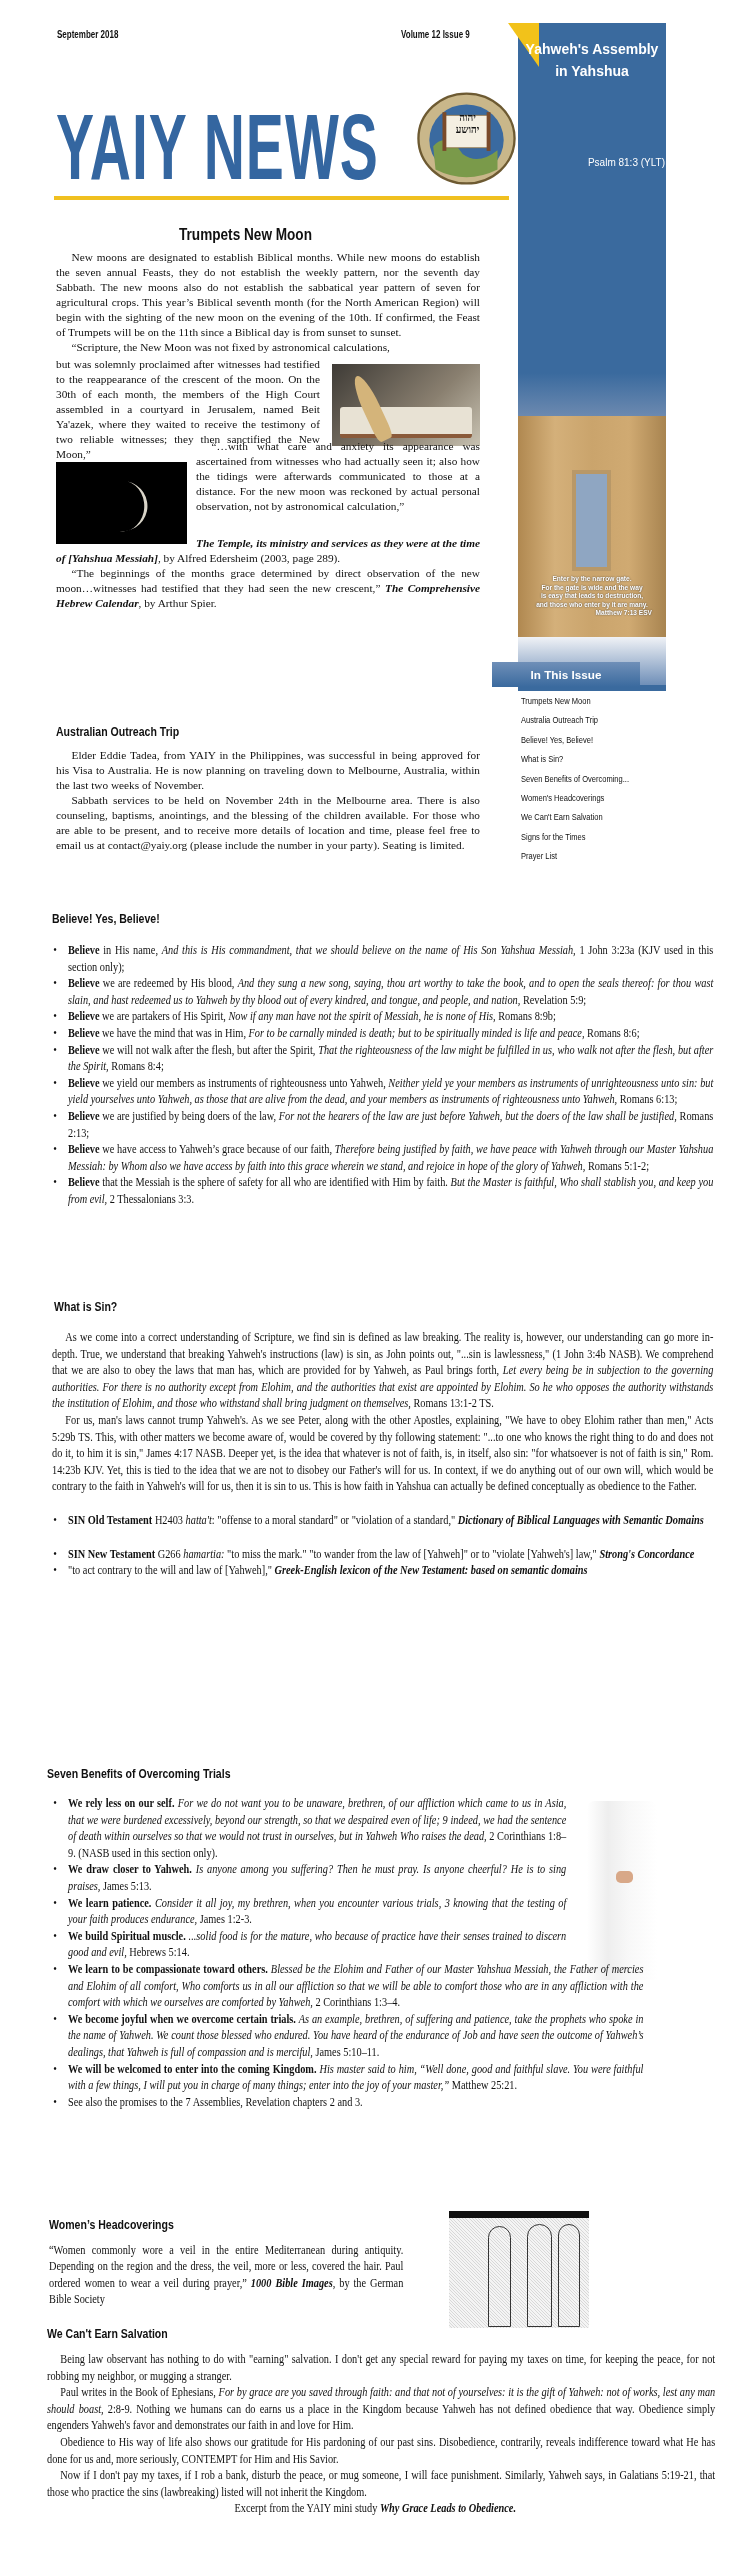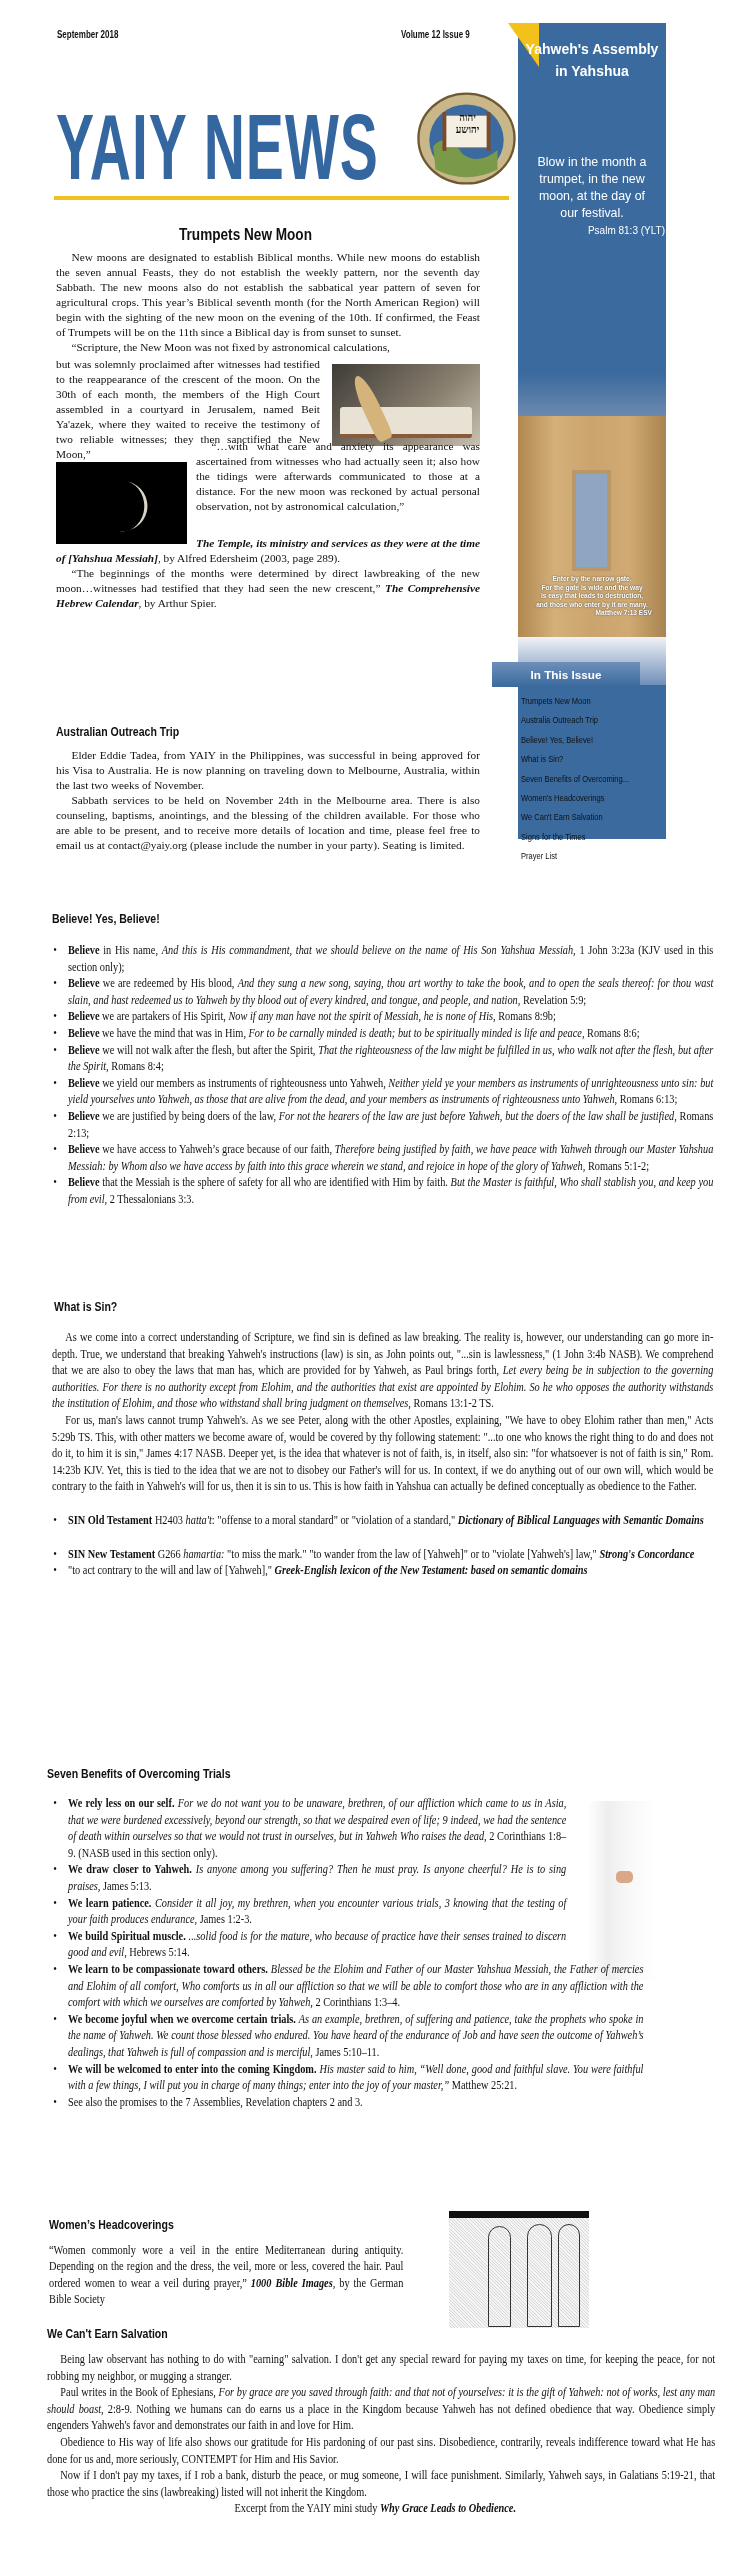--- a/index.html
+++ b/index.html
@@ -1,21 +1,21 @@
 <!DOCTYPE html>
 <html style="font-size:12.4px"><head>
 <meta charset="utf-8">
 <style>
   * { box-sizing: border-box; margin: 0; padding: 0; }
   body { width: 738px; height: 2576px; background: #fff; position: relative; font-family: "Liberation Serif", serif; color: #111; overflow: hidden; }
   .abs { position: absolute; }
   .meta { font-family: "Liberation Sans", sans-serif; font-weight: bold; font-size: 10px; transform: scaleX(0.8); transform-origin: left; }
   .masthead { left: 56px; top: 101px; font-family: "Liberation Sans", sans-serif; font-weight: bold; font-size: 92px; color: #3466a0; letter-spacing: 1.6px; transform: scaleX(0.62); transform-origin: left; line-height: 1; }
   .goldline { left: 54px; top: 196px; width: 455px; height: 3.9px; background: #f0c020; }
-  .sidebar { left: 518px; top: 23px; width: 148px; height: 816px; background: #3a6a9e; }
+  .sidebar { left: 518px; top: 23px; width: 148px; height: 668px; background: #3a6a9e; }
   .sidebar .tri { position: absolute; left: -10px; top: 0; width: 0; height: 0; border-top: 44px solid #f2c21a; border-left: 31px solid transparent; }
   .side-title { position: absolute; top: 15.5px; left: 0; right: 0; text-align: center; color: #fff; font-family: "Liberation Sans", sans-serif; font-weight: bold; font-size: 14px; line-height: 20px; transform: scaleY(1.1); }
   .side-quote { position: absolute; top: 131px; left: 0; right: 0; text-align: center; color: #fff; font-family: "Liberation Sans", sans-serif; font-size: 12.4px; line-height: 17px; }
   .side-cite { display: block; text-align: right; padding-right: 1px; font-size: 10px; }
   .gate { position: absolute; left: 0; top: 44px; width: 148px; height: 221px; top: 395px; }
   .logo { left: 416px; top: 92px; width: 101px; height: 93px; }
   h2.sec { position: absolute; font-family: "Liberation Sans", sans-serif; font-weight: bold; font-size: 13.2px; transform: scaleX(0.8); transform-origin: left; }
   .txt { position: absolute; font-size: 11.3px; line-height: 15px; text-align: justify; }
   .txt p { text-indent: 15.5px; }
   .txt p.noind { text-indent: 0; }
@@ -50,21 +50,20 @@
 </div>
 <div class="abs goldline"></div>
 
 <div class="abs sidebar">
   <div class="tri"></div>
   <div class="side-title">
     <div>Yahweh's Assembly</div>
     <div>in Yahshua</div>
   </div>
   <div class="side-quote">
-    <div style="padding:0 17px;">Blow in the month a trumpet, in the new moon, at the day of our festival.</div>
     <span class="side-cite">Psalm 81:3 (YLT)</span>
   </div>
   <div style="position:absolute;left:0;top:350px;width:148px;height:44px;background:linear-gradient(#3a6a9e,#6d8ab0);"></div>
   <div class="gate" style="top:393px;background:linear-gradient(90deg,#b08850,#d4b07a 25%,#caa46c 50%,#d0aa72 75%,#a88450);">
     <div style="position:absolute;left:54px;top:54px;width:39px;height:101px;background:#8fa6c2;border:4.7px solid #b89868;"></div>
     <div style="position:absolute;left:0;right:0;top:159px;text-align:center;color:#fff;font-family:'Liberation Sans',sans-serif;font-weight:bold;font-size:6.6px;line-height:8.5px;text-shadow:0 0 1.6px #333;">
       <div>Enter by the narrow gate.</div>
       <div>For the gate is wide and the way</div>
       <div>is easy that leads to destruction,</div>
       <div>and those who enter by it are many.</div>
@@ -102,21 +101,21 @@
 <div class="abs" style="left:56px;top:462px;width:131px;height:82px;background:#000;">
   <svg width="131" height="82" viewBox="0 0 168 105">
       <path d="M92 25 A32 32 0 1 1 78 88 A26 30 0 0 0 92 25 Z" fill="#d8d4c8"></path>
     </svg>
 </div>
 <div class="txt" style="left:196px;top:439px;width:284px;">
   <p>“…with what care and anxiety its appearance was ascertained from witnesses who had actually seen it; also how the tidings were afterwards communicated to those at a distance. For the new moon was reckoned by actual personal observation, not by astronomical calculation,”</p>
 </div>
 <div class="txt" style="left:56px;top:536px;width:424px;">
   <p style="text-indent:140px;"><b><i>The Temple, its ministry and services as they were at the time of [Yahshua Messiah]</i></b><span>, by Alfred Edersheim (2003, page 289).</span></p>
-  <p><span>“The beginnings of the months were determined by direct lawbreaking of the new moon…witnesses had testified that they had seen the new crescent,”</span> <b><i>The Comprehensive Hebrew Calendar</i></b><span>, by Arthur Spier.</span></p>
+  <p><span>“The beginnings of the months grace determined by direct observation of the new moon…witnesses had testified that they had seen the new crescent,”</span> <b><i>The Comprehensive Hebrew Calendar</i></b><span>, by Arthur Spier.</span></p>
 </div>
 
 <h2 class="sec" style="left:56px;top:724px;">Australian Outreach Trip</h2>
 <div class="txt" style="left:56px;top:748px;width:424px;">
   <p>Elder Eddie Tadea, from YAIY in the Philippines, was successful in being approved for his Visa to Australia. He is now planning on traveling down to Melbourne, Australia, within the last two weeks of November.</p>
   <p>Sabbath services to be held on November 24th in the Melbourne area. There is also counseling, baptisms, anointings, and the blessing of the children available. For those who are able to be present, and to receive more details of location and time, please feel free to email us at contact@yaiy.org (please include the number in your party). Seating is limited.</p>
 </div>
 
 <h2 class="sec" style="left:52px;top:911px;">Believe! Yes, Believe!</h2>
 <div class="txt cond" style="left:52px;top:942px;width:769px;font-size:12px;line-height:16.6px;">

